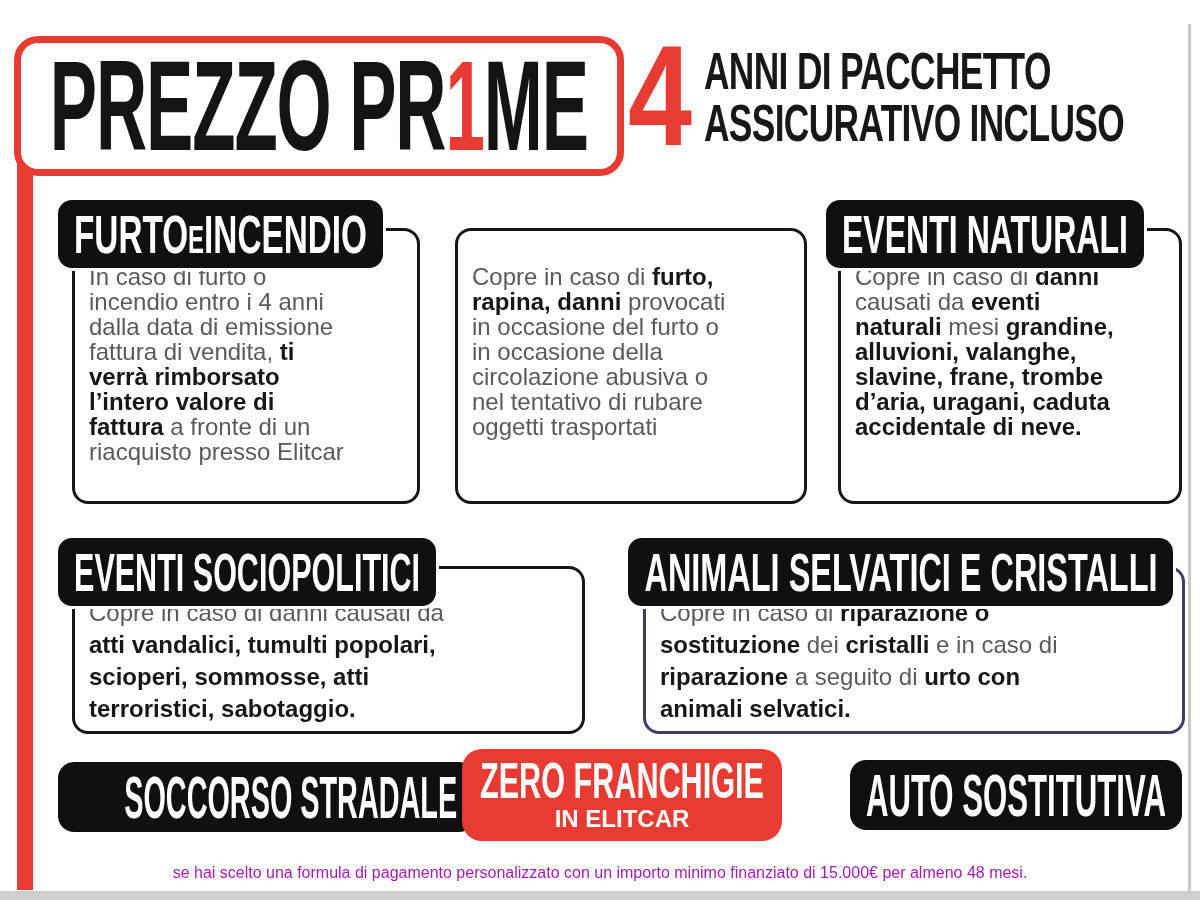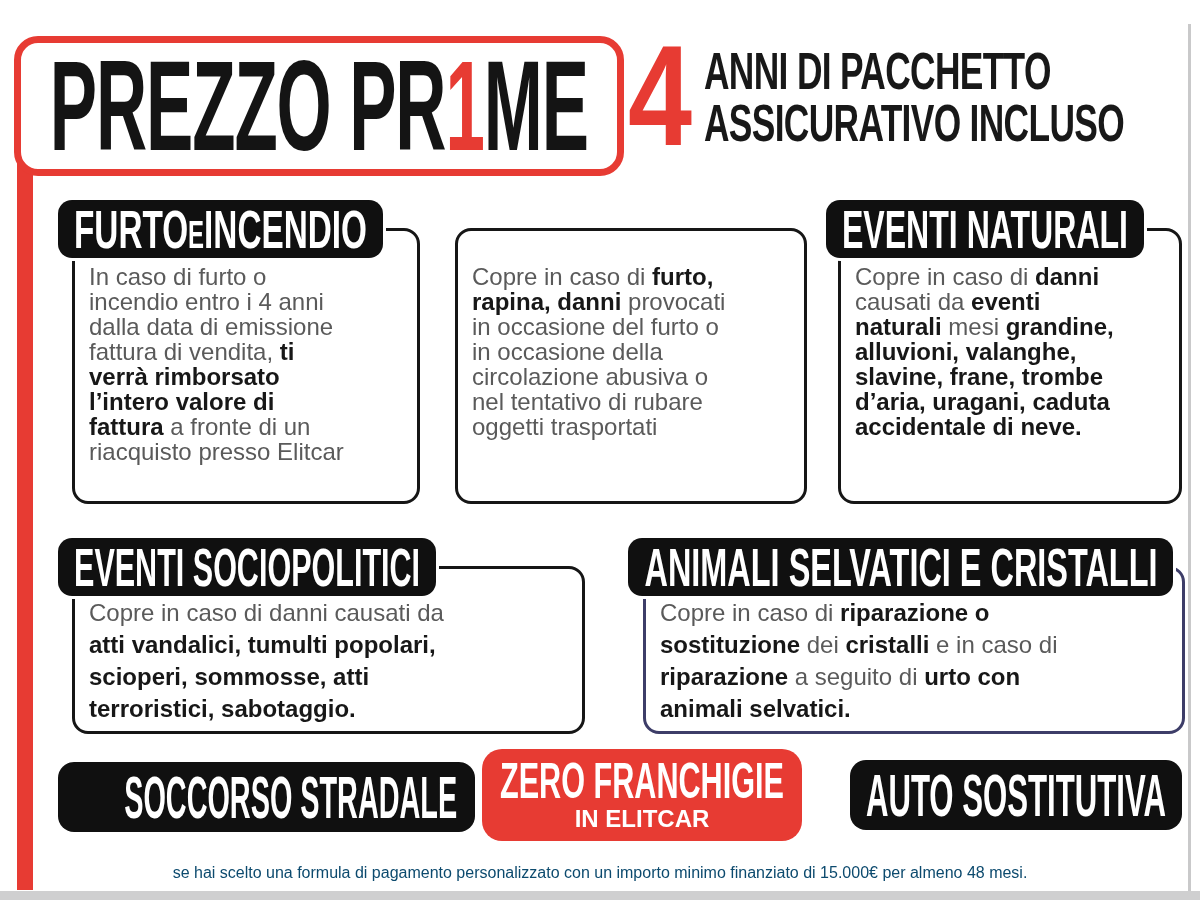--- a/index.html
+++ b/index.html
@@ -22,21 +22,21 @@
   .sub-num{width:70px;overflow:visible;}
   .sub-num span{display:inline-block;white-space:nowrap;font-weight:bold;font-size:142px;
                 line-height:104px;color:var(--red);}
   .sub-lines{width:440px;overflow:visible;margin-left:6px;}
   .sub-lines div{white-space:nowrap;}
   .sub-lines span{display:inline-block;white-space:nowrap;font-weight:bold;font-size:52px;
                   line-height:52px;color:#181818;letter-spacing:-1px;}
 
   
   .card{position:absolute;z-index:2;}
-  .hbadge{position:absolute;left:0;top:0;height:58px;background:#101010;border-radius:14px;
+  .hbadge{position:absolute;left:0;top:0;height:68px;background:#101010;border-radius:14px;
           display:flex;align-items:center;justify-content:center;z-index:3;
           box-shadow:0 0 0 3px #ffffff;}
   .hbadge span{display:inline-block;white-space:nowrap;font-weight:bold;font-size:54px;
                color:#ffffff;letter-spacing:0px;}
   .hbadge .s{font-size:0.72em;}
   .cbody{box-sizing:border-box;border:3px solid #161616;border-radius:16px;background:#ffffff;
          margin-top:28px;position:relative;z-index:2;}
   .cbody p{margin:0;font-size:24px;line-height:25px;color:#5a5a5a;}
   .row2 .cbody p{line-height:32px;}
   .cbody p .b{font-weight:bold;color:#171717;}
@@ -48,27 +48,27 @@
   .c5{left:628px;top:538px;} .c5 .hbadge{width:545px;} .c5 .cbody{margin-left:15px;width:542px;height:168px;padding:28px 92px 0 14px;border-color:#3d3d68;}
 
   
   .bbadge{position:absolute;background:#101010;border-radius:16px;display:flex;
           flex-direction:column;align-items:center;justify-content:center;z-index:2;}
   .bbadge span{display:inline-block;white-space:nowrap;font-weight:bold;color:#ffffff;}
   .soccorso{left:58px;top:762px;width:369px;height:70px;padding-left:48px;}
   .soccorso span{font-size:60px;}
   .auto{left:850px;top:760px;width:332px;height:70px;}
   .auto span{font-size:60px;}
-  .zero{left:482px;top:749px;width:320px;height:92px;background:var(--red);border-radius:20px;}
+  .zero{left:462px;top:749px;width:320px;height:92px;background:var(--red);border-radius:20px;}
   .zero .l1{font-size:50px;line-height:48px;}
   .zero .l2{font-size:24px;line-height:28px;}
 
   
   .footer{position:absolute;left:0;top:864px;width:1200px;text-align:center;
-          font-size:16px;color:#0c4a6e;z-index:2;}
+          font-size:16px;color:#a21caf;z-index:2;}
   .frame-right{position:absolute;left:1188px;top:24px;width:3px;height:876px;background:#c9c9ca;z-index:0;}
   .frame-bottom{position:absolute;left:0;top:891px;width:1200px;height:9px;background:#cfcfd0;z-index:4;}
 
   .fit-c{transform-origin:center center;}
   .fit-l{transform-origin:left center;}
 </style>
 </head>
 <body>
 
 <div id="stage" style="--red: #e73b33;">

